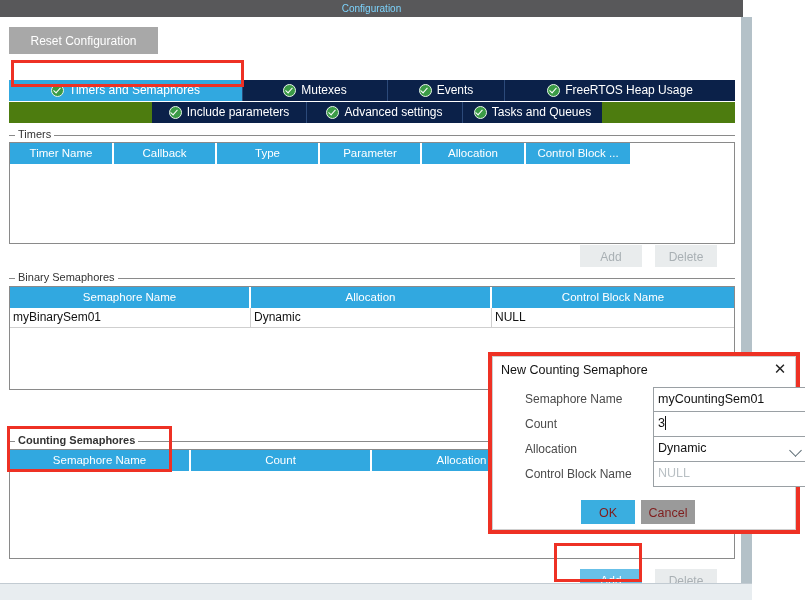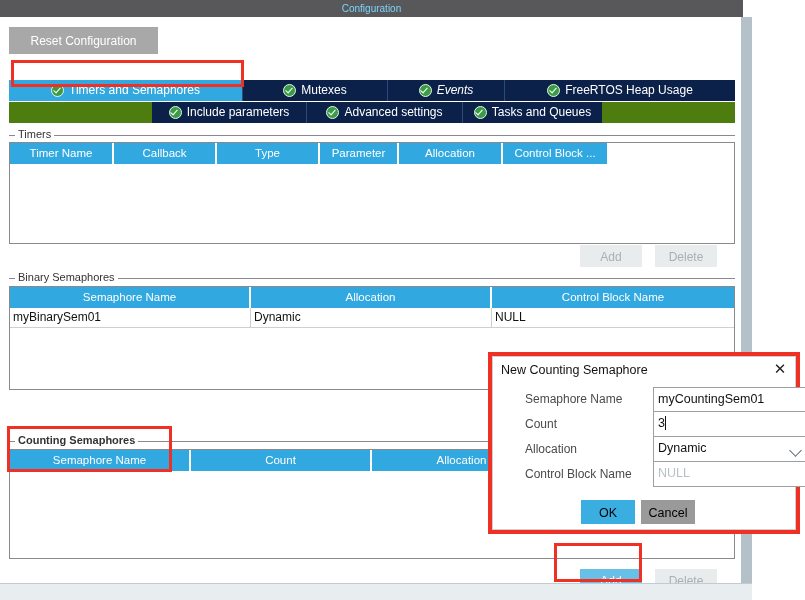--- a/index.html
+++ b/index.html
@@ -330,21 +330,21 @@
     transform: rotate(45deg);
   }
   .dlg-btn {
     position: absolute;
     width: 54px; height: 24px;
     border: none;
     font-family: "Liberation Sans", sans-serif;
     font-size: 12.5px;
     line-height: 24px;
     text-align: center;
-    color: #000000;
+    color: #7f1d1d;
     cursor: pointer;
     box-sizing: border-box;
   }
   #dlg-ok { left: 88px; top: 143px; background: #3aaee0; }
   #dlg-cancel { left: 148px; top: 143px; background: #9a9a9a; }
 </style>
 </head>
 <body>
 
 <div id="app">
@@ -360,21 +360,21 @@
 
     <div class="tabrow" id="tabrow1">
         <div class="tab selected" style="width: 234px;">
           <span class="tick-icon"></span>
           <span>Timers and Semaphores</span>
         </div>
         <div class="tab" style="width: 145px;">
           <span class="tick-icon"></span>
           <span>Mutexes</span>
         </div>
-        <div class="tab" style="width: 117px; font-style: italic;">
+        <div class="tab" style="width: 117px;">
           <span class="tick-icon"></span>
           <span>Events</span>
         </div>
         <div class="tab" style="width: 230px;">
           <span class="tick-icon"></span>
           <span>FreeRTOS Heap Usage</span>
         </div>
       </div>
     <div class="tabrow" id="tabrow2">
         <div class="tab" style="width: 143px; margin-top: 44px;">
@@ -398,21 +398,21 @@
     <div class="groupbox" style="left:9px; top:118px; width:726px; height:145px;">
       <div class="group-line" style="top:0;"></div>
       <div class="group-legend">Timers</div>
     </div>
 
     <div class="tableframe" id="timers-table" style="left:9px; top:125px; width:726px; height:102px;">
       <div class="thead" id="timers-head">
           <div class="th" style="width: 104px;">Timer Name</div>
           <div class="th" style="width: 103px;">Callback</div>
           <div class="th" style="width: 103px;">Type</div>
-          <div class="th" style="width: 79px;">Parameter</div>
+          <div class="th" style="width: 102px;">Parameter</div>
           <div class="th" style="width: 104px;">Allocation</div>
           <div class="th" style="width: 104px;">Control Block ...</div>
         </div>
       <div id="timers-body"></div>
     </div>
 
     <button class="sbtn disabled" id="timers-add" style="left:580px; top:228px;">Add</button>
     <button class="sbtn disabled" id="timers-delete" style="left:655px; top:228px;">Delete</button>
 
     <div class="groupbox" style="left:9px; top:261px; width:726px; height:116px;">

